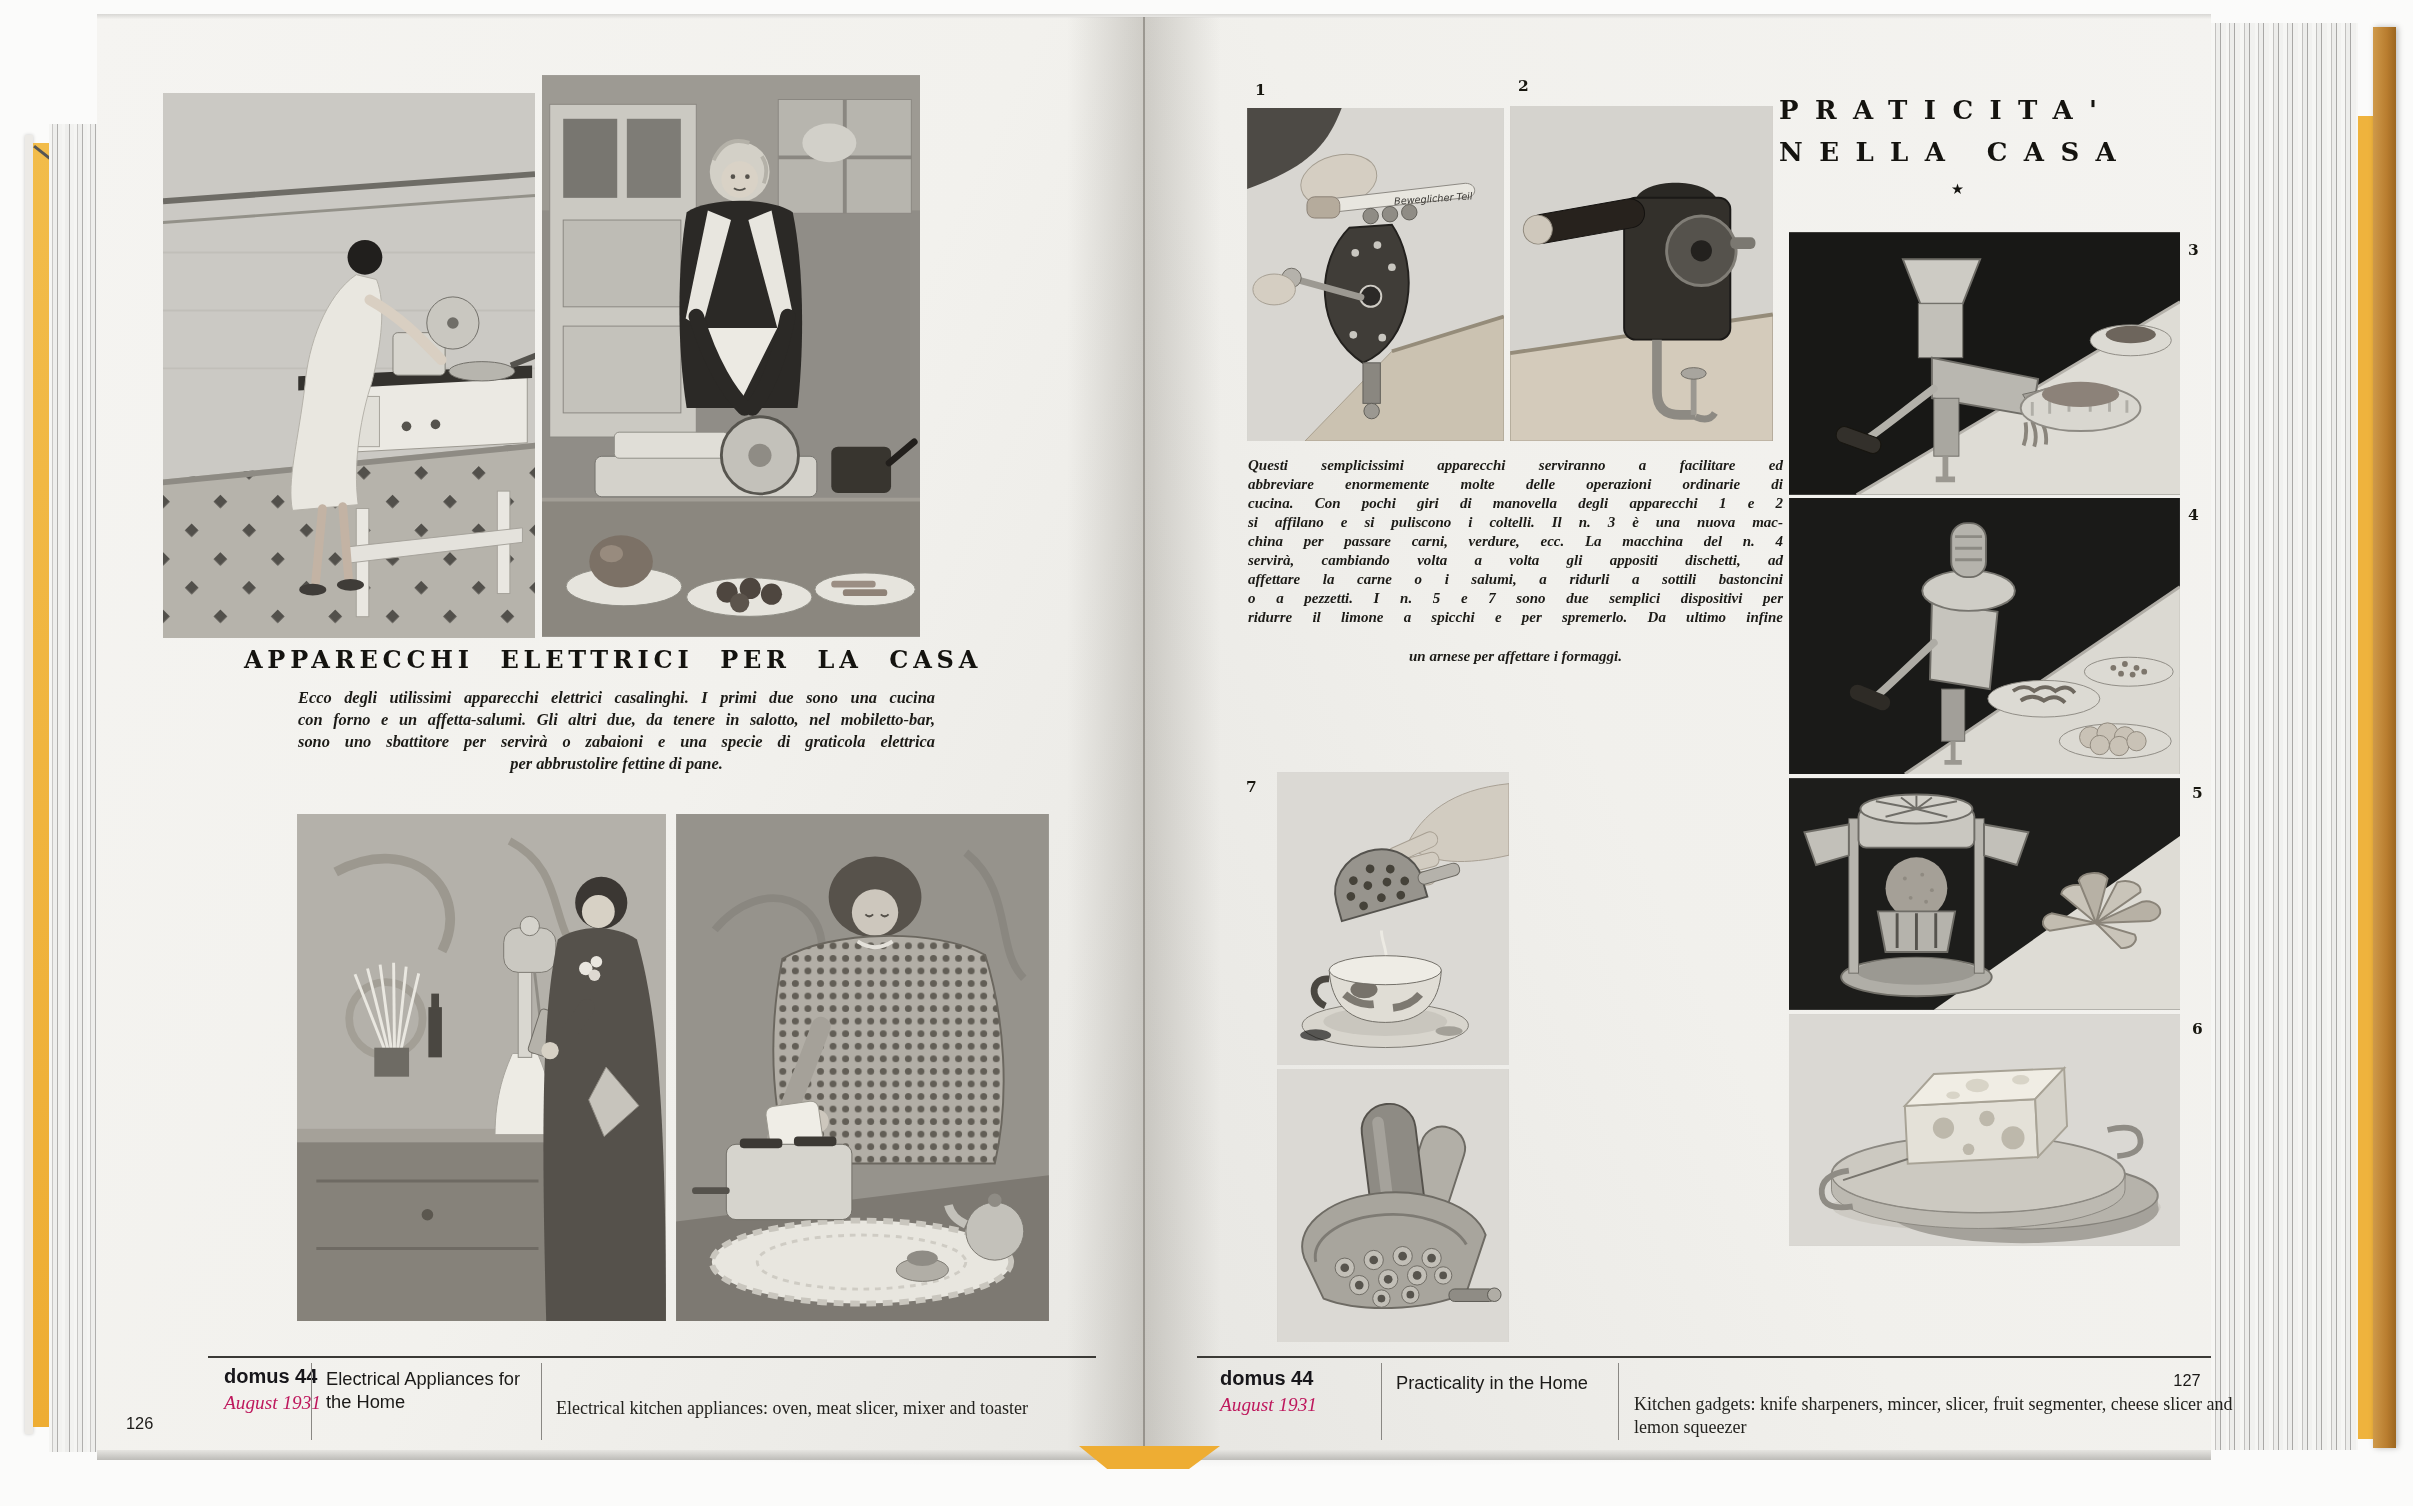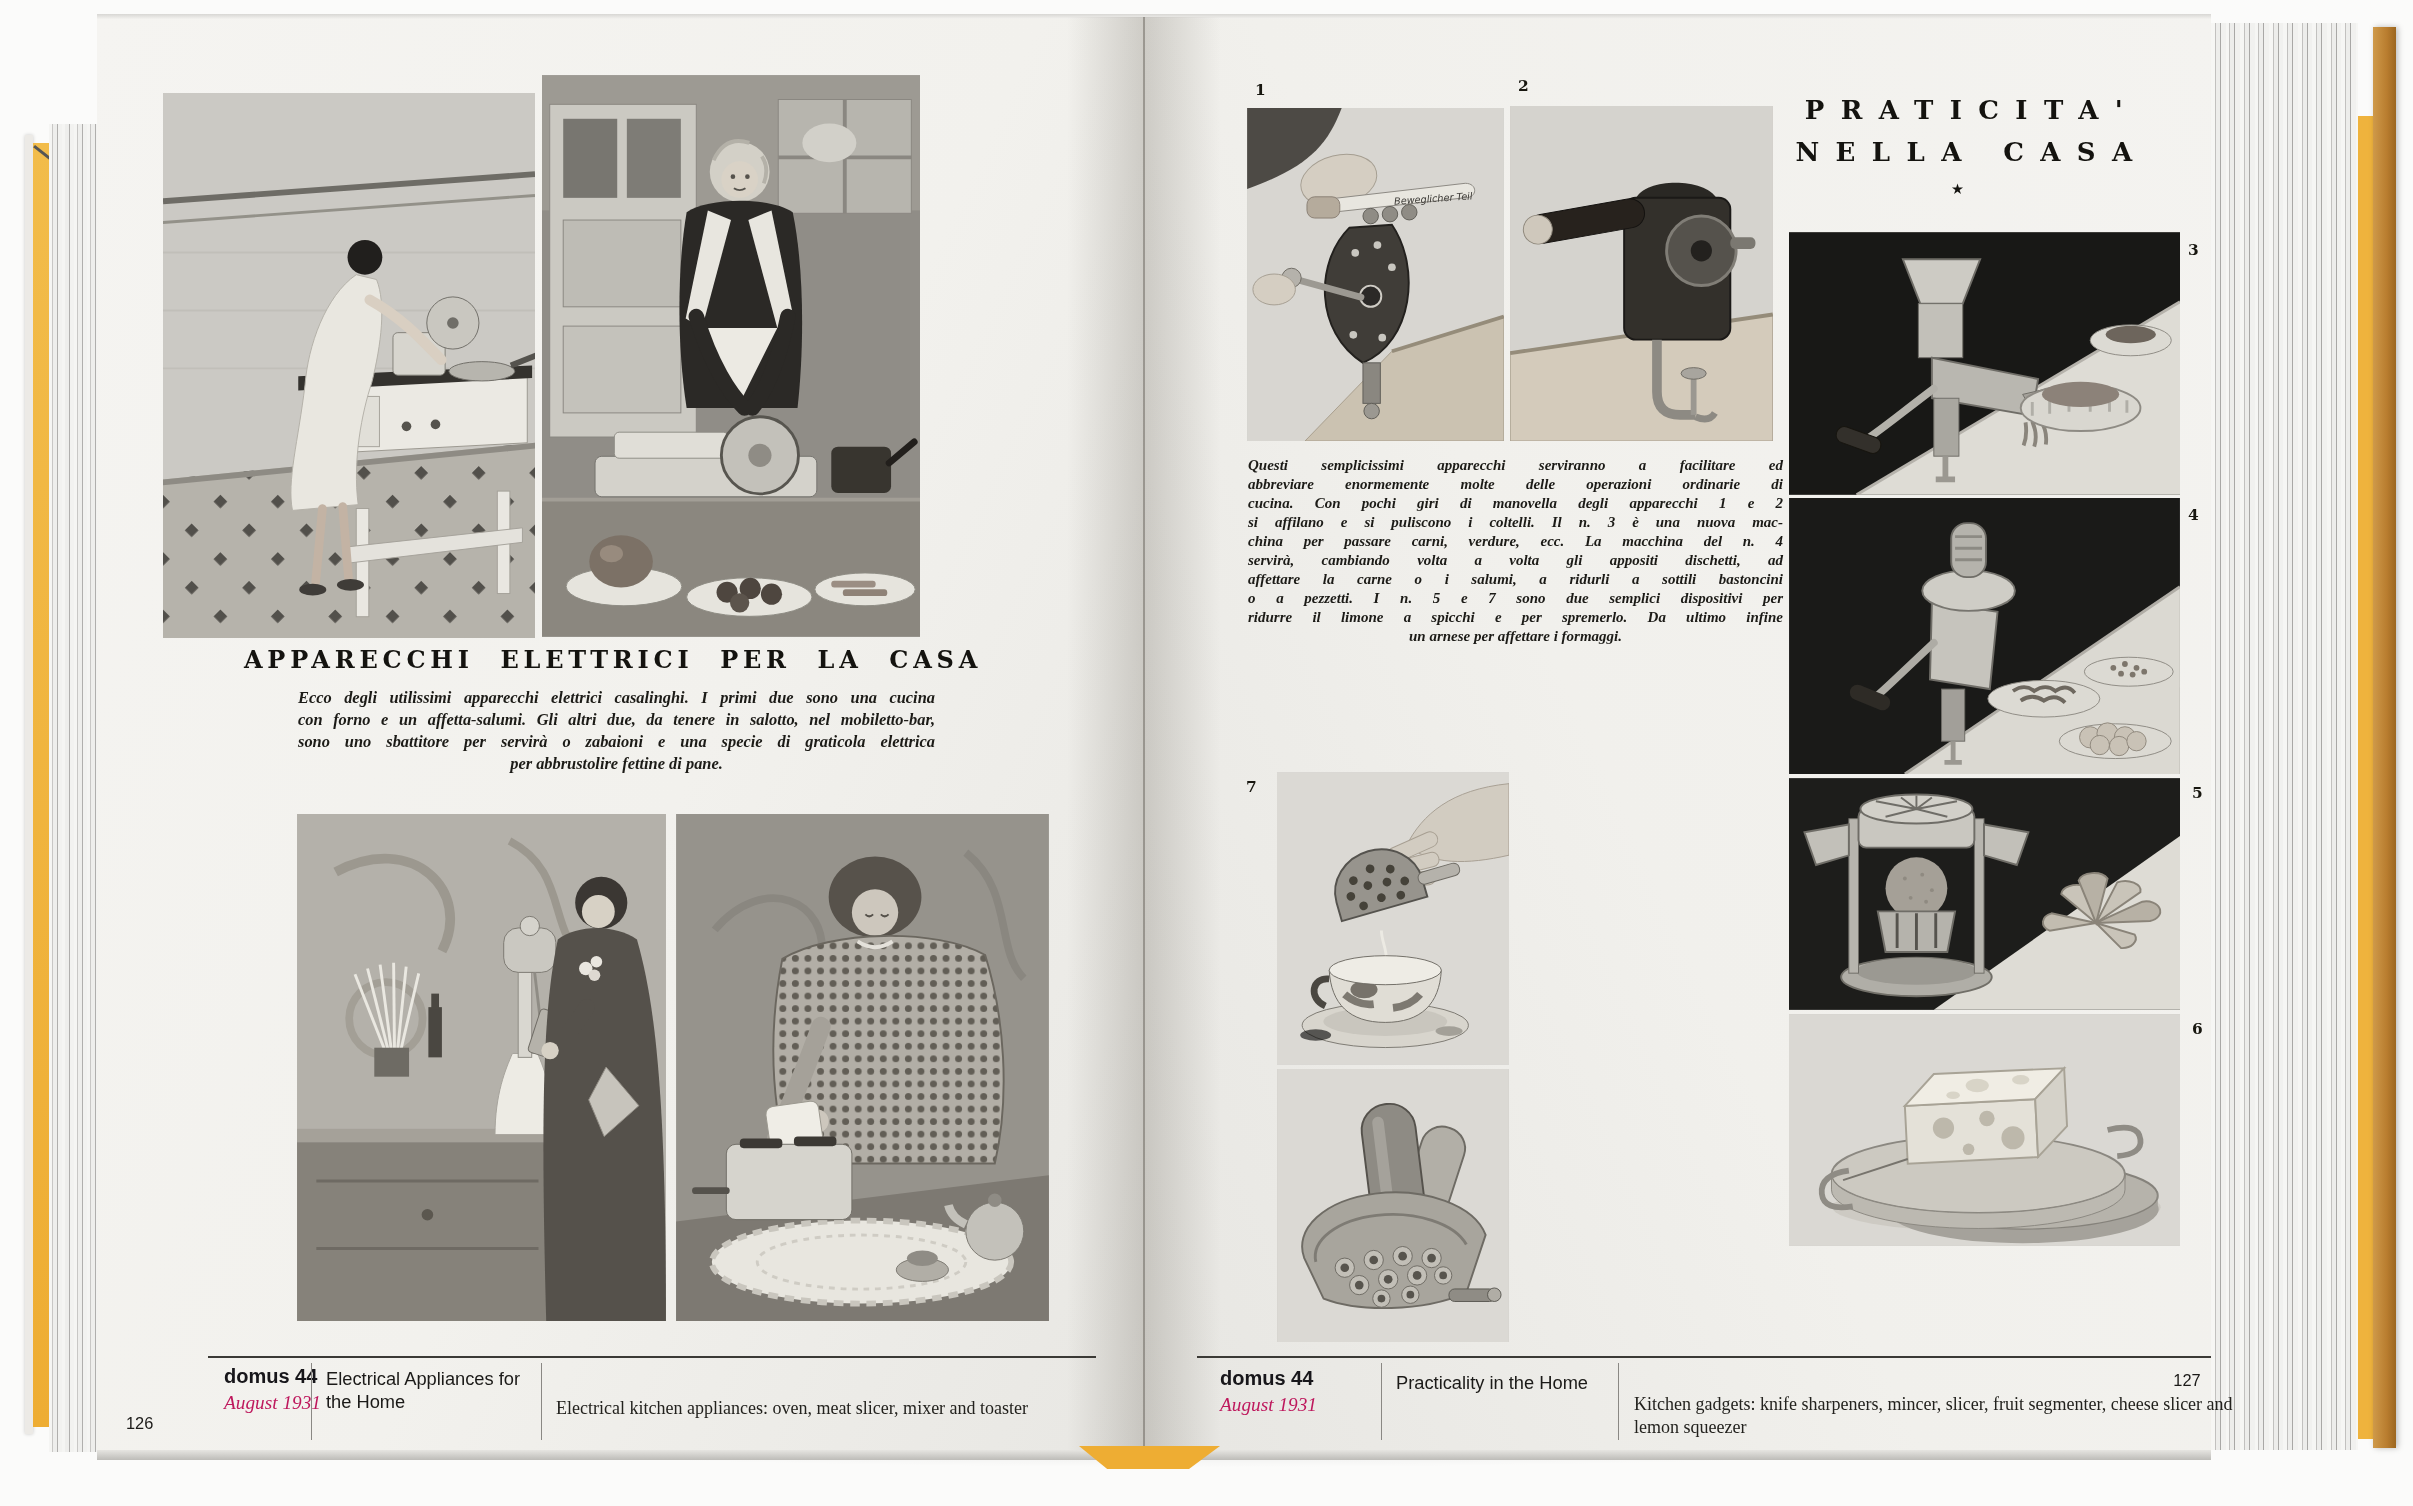--- a/index.html
+++ b/index.html
@@ -33,25 +33,25 @@
   .ph svg{display:block;width:100%;height:100%;}
   .ph .inlabel{position:absolute;font-style:italic;font-size:9.7px;color:#3b3935;
       font-family:"DejaVu Sans",sans-serif;transform:rotate(-4deg);}
   
   .lp-title{font-family:"DejaVu Serif",serif;font-weight:bold;font-size:24px;letter-spacing:4.8px;
       word-spacing:13.5px;text-align:center;color:#14130f;}
   .intro{font-size:16.4px;line-height:22px;font-style:italic;font-weight:600;color:#1c1b17;}
   .intro .jline{text-align:justify;text-align-last:justify;}
   .intro .cline{text-align:center;}
   .rp-title{font-family:"DejaVu Serif",serif;font-weight:bold;font-size:26px;letter-spacing:16.4px;
-      line-height:42px;color:#14130f;white-space:nowrap;text-align:center;}
+      line-height:42px;color:#14130f;white-space:nowrap;}
   .rp-star{text-align:center;font-size:14.5px;color:#14130f;letter-spacing:0;}
   .bodytxt{font-size:15px;line-height:19px;font-style:italic;font-weight:600;color:#1c1b17;}
   .bodytxt .jline{text-align:justify;text-align-last:justify;}
-  .bodytxt .cline{text-align:center;}
+  .bodytxt .cline{text-align:center;margin-top:20px;}
   .fig-num{font-family:"DejaVu Serif",serif;font-weight:bold;font-size:15.4px;color:#17160f;}
   
   .rule{background:#3b3a36;height:1.9px;}
   .vdiv{width:1px;background:#8a8884;height:77px;}
   .f-journal{font-family:"Liberation Sans",sans-serif;font-weight:bold;font-size:20px;color:#17161a;}
   .f-date{font-style:italic;font-size:19.3px;color:#be185d;}
   .f-article{font-family:"Liberation Sans",sans-serif;font-size:18.3px;line-height:23px;color:#1b1a18;}
   .f-caption{font-size:18px;line-height:23px;color:#23221e;margin-top:26px;}
   .f-pagenum{font-family:"Liberation Sans",sans-serif;font-size:16.4px;color:#1b1a18;}
 </style>

